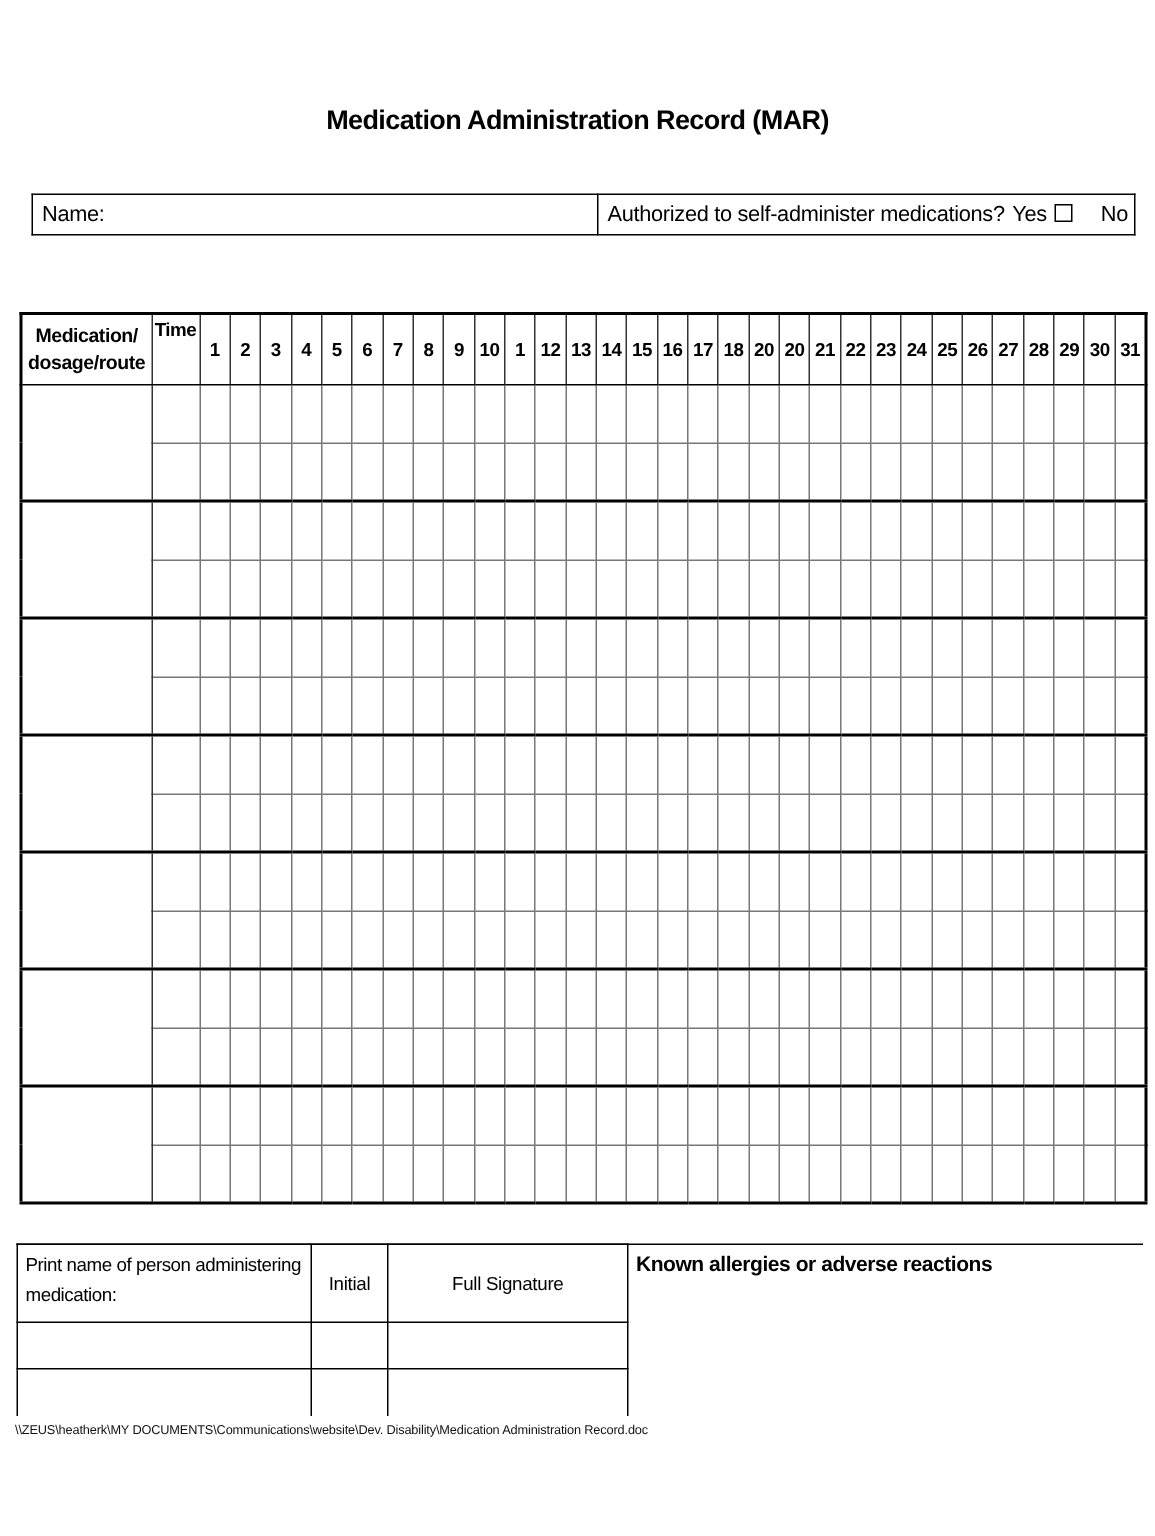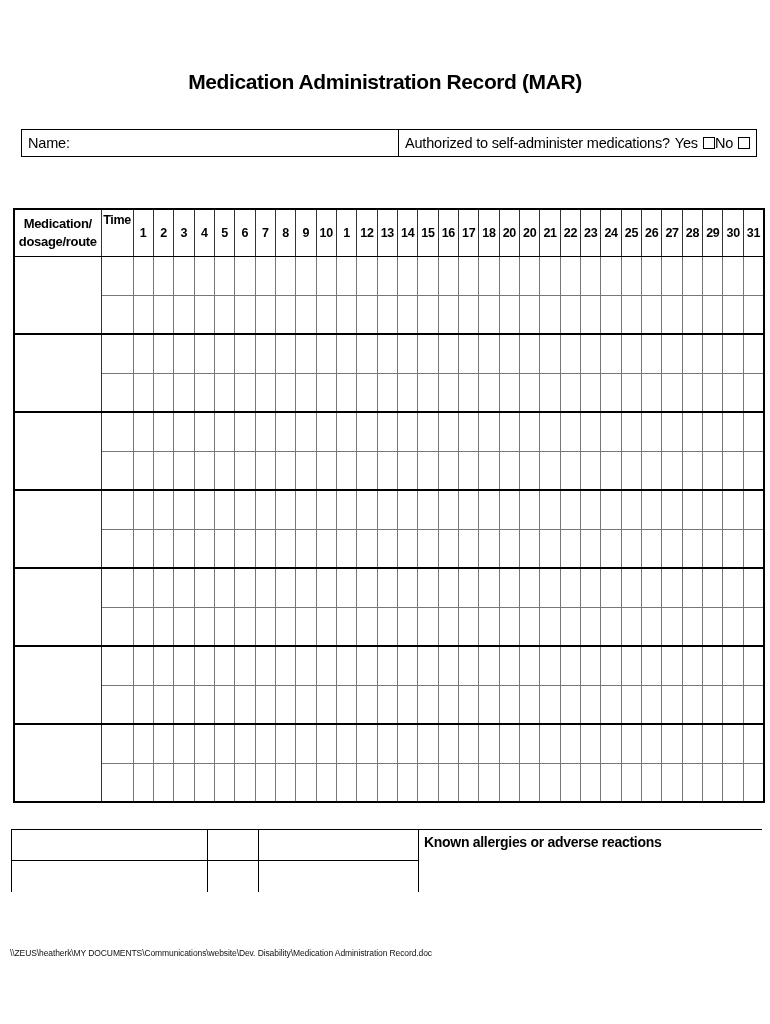--- a/index.html
+++ b/index.html
@@ -1,32 +1,32 @@
 <!DOCTYPE html>
 <html><head>
 <meta charset="utf-8">
 <style>
   html,body{margin:0;padding:0;background:#fff;}
   .page{position:relative;width:770px;height:1024px;background:#ffffff;
         font-family:"Liberation Sans",sans-serif;color:#000;letter-spacing:-0.2px;overflow:hidden;}
 
   
   #title{position:absolute;top:70px;left:0;width:100%;text-align:center;
-         font-weight:700;font-size:21px;letter-spacing:-0.4px;}
+         font-weight:700;font-size:18px;letter-spacing:-0.4px;}
 
   table{border-collapse:collapse;}
 
   
   #info{position:absolute;left:21px;top:129px;width:736px;table-layout:fixed;}
   #info td{border:1.5px solid #000;font-size:14.5px;padding:1px 6px;vertical-align:middle;
            white-space:nowrap;overflow:hidden;}
   #info tr.r1 td{height:24px;}
   #info tr.r2 td{height:21px;}
   .opt{margin-left:5px;}
-  .no-opt{margin-left:0;}
+  .no-opt{margin-left:19px;}
   .cb{display:inline-block;width:10px;height:10px;border:1.5px solid #000;
       vertical-align:-1px;margin-left:5px;background:#fff;}
 
   
   #grid{position:absolute;left:13px;top:208px;width:752px;table-layout:fixed;
         border:2px solid #000;padding-left:36px;}
   #grid thead tr{height:47px;}
   #grid th{border:1px solid #333;border-bottom:1.5px solid #000;
            font-size:12.5px;font-weight:700;padding:0;letter-spacing:-0.3px;}
   #grid th.medh{font-size:13px;}
@@ -646,20 +646,28 @@
 
   <div id="toprule"></div>
 
   <table id="admin">
     <colgroup>
         <col style="width:196px">
         <col style="width:51px">
         <col style="width:160px">
       </colgroup>
     <tbody>
+      <tr class="hdr">
+        <td class="pn">
+          <span class="ln">Print name of person administering</span>
+          <span class="ln">medication:</span>
+        </td>
+        <td class="ctr">Initial</td>
+        <td class="ctr">Full Signature</td>
+      </tr>
     <tr class="fill">
           <td></td>
           <td></td>
           <td></td>
         </tr>
         <tr class="fill">
           <td></td>
           <td></td>
           <td></td>
         </tr>

